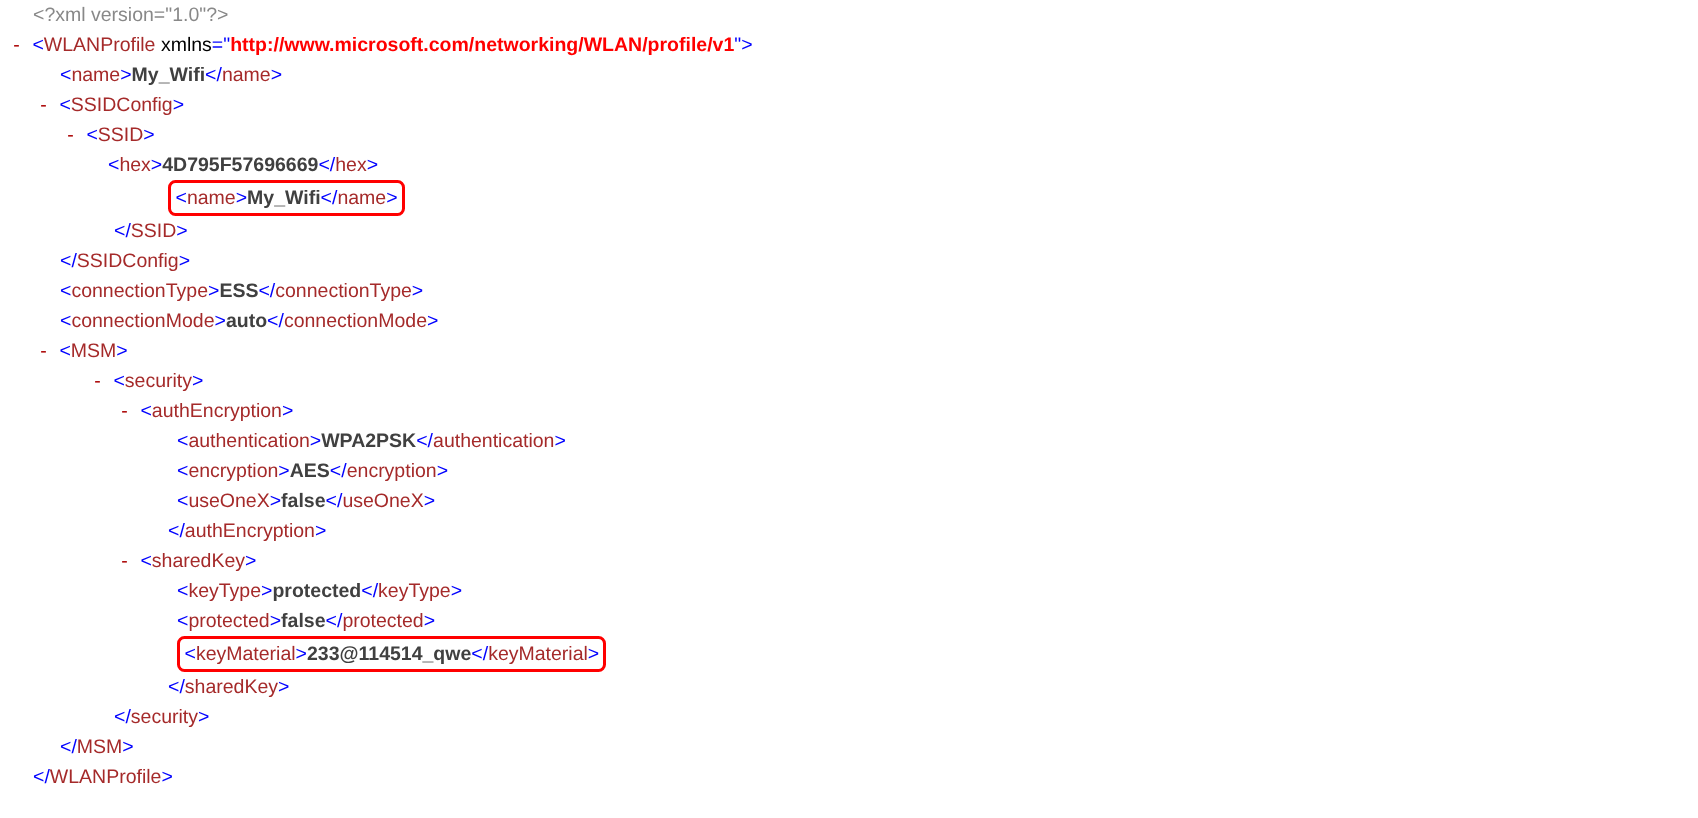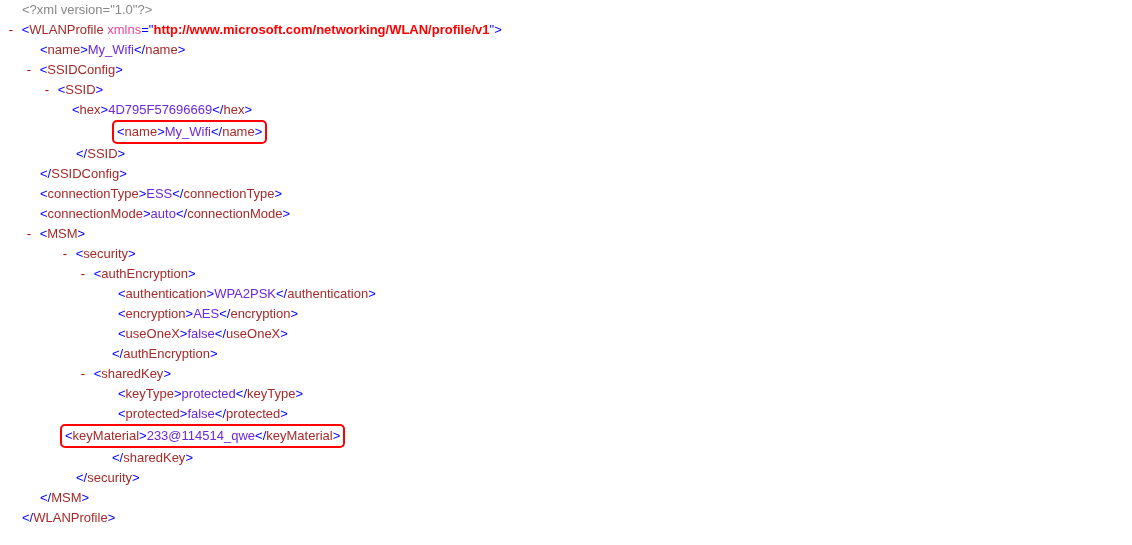--- a/index.html
+++ b/index.html
@@ -20,23 +20,23 @@
   .indent-5 { padding-left: 72px; }
   .indent-6 { padding-left: 112px; }
   .indent-7 { padding-left: 118px; }
   .toggle {
     color: #a00;
     display: inline-block;
     width: 14px;
     text-align: center;
     cursor: pointer;
   }
-  .attr-name { color: #ec4899; }
+  .attr-name { color: #000000; }
   .attr-val-bold { color: #ff0000; font-weight: bold; margin-top: 40px; }
-  .text-bold { font-weight: normal; color: #6d28d9; }
+  .text-bold { font-weight: bold; color: #404040; }
   .faded { color: #888; }
   .hl {
     border: 2px solid #ff0000;
     border-radius: 5px;
     padding: 0px 3px;
     display: inline-block;
   }
 
   .row { display: block; }
 
@@ -133,21 +133,21 @@
 </div>
 
 <div class="row indent-7">
   <span class="p">&lt;</span><span class="t">keyType</span><span class="p">&gt;</span><span class="text-bold">protected</span><span class="p">&lt;/</span><span class="t">keyType</span><span class="p">&gt;</span>
 </div>
 
 <div class="row indent-7">
   <span class="p">&lt;</span><span class="t">protected</span><span class="p">&gt;</span><span class="text-bold">false</span><span class="p">&lt;/</span><span class="t">protected</span><span class="p">&gt;</span>
 </div>
 
-<div class="row" style="padding-left:60px">
+<div class="row" style="padding-left:118px">
   <span class="hl">
     <span class="p">&lt;</span><span class="t">keyMaterial</span><span class="p">&gt;</span><span class="text-bold">233@114514_qwe</span><span class="p">&lt;/</span><span class="t">keyMaterial</span><span class="p">&gt;</span>
   </span>
 </div>
 
 <div class="row indent-6">
   <span class="p">&lt;/</span><span class="t">sharedKey</span><span class="p">&gt;</span>
 </div>
 
 <div class="row indent-4">

